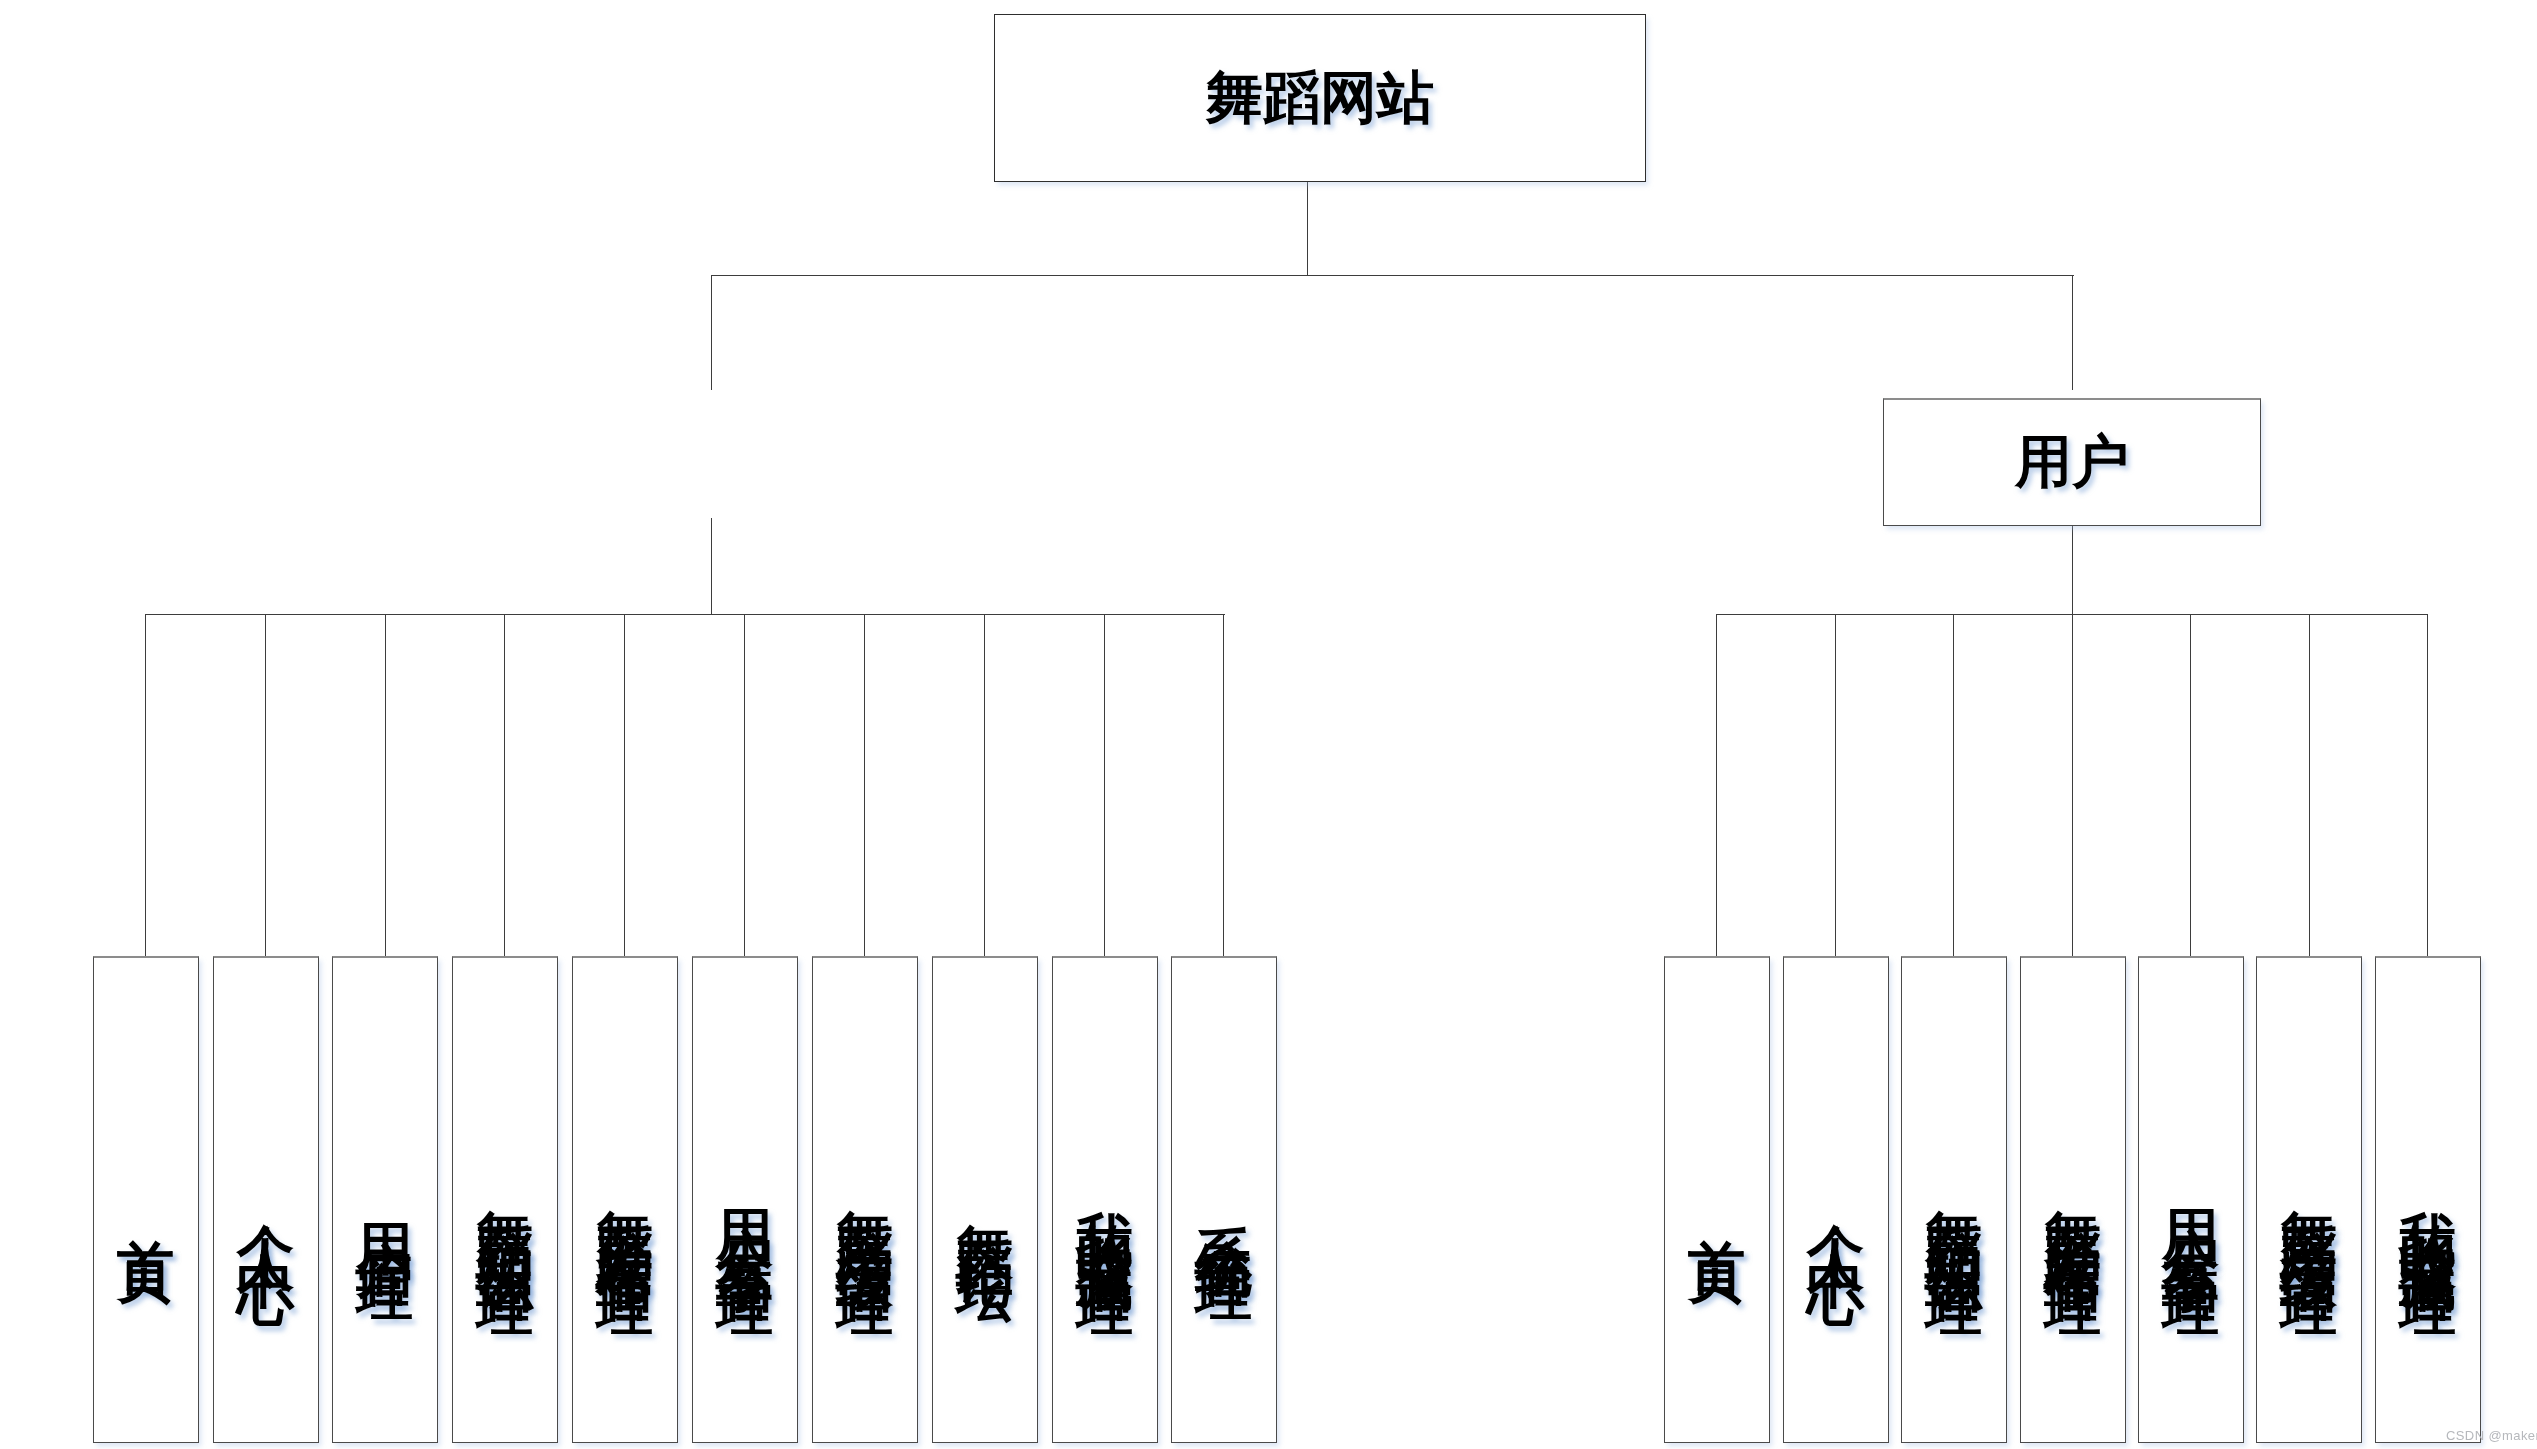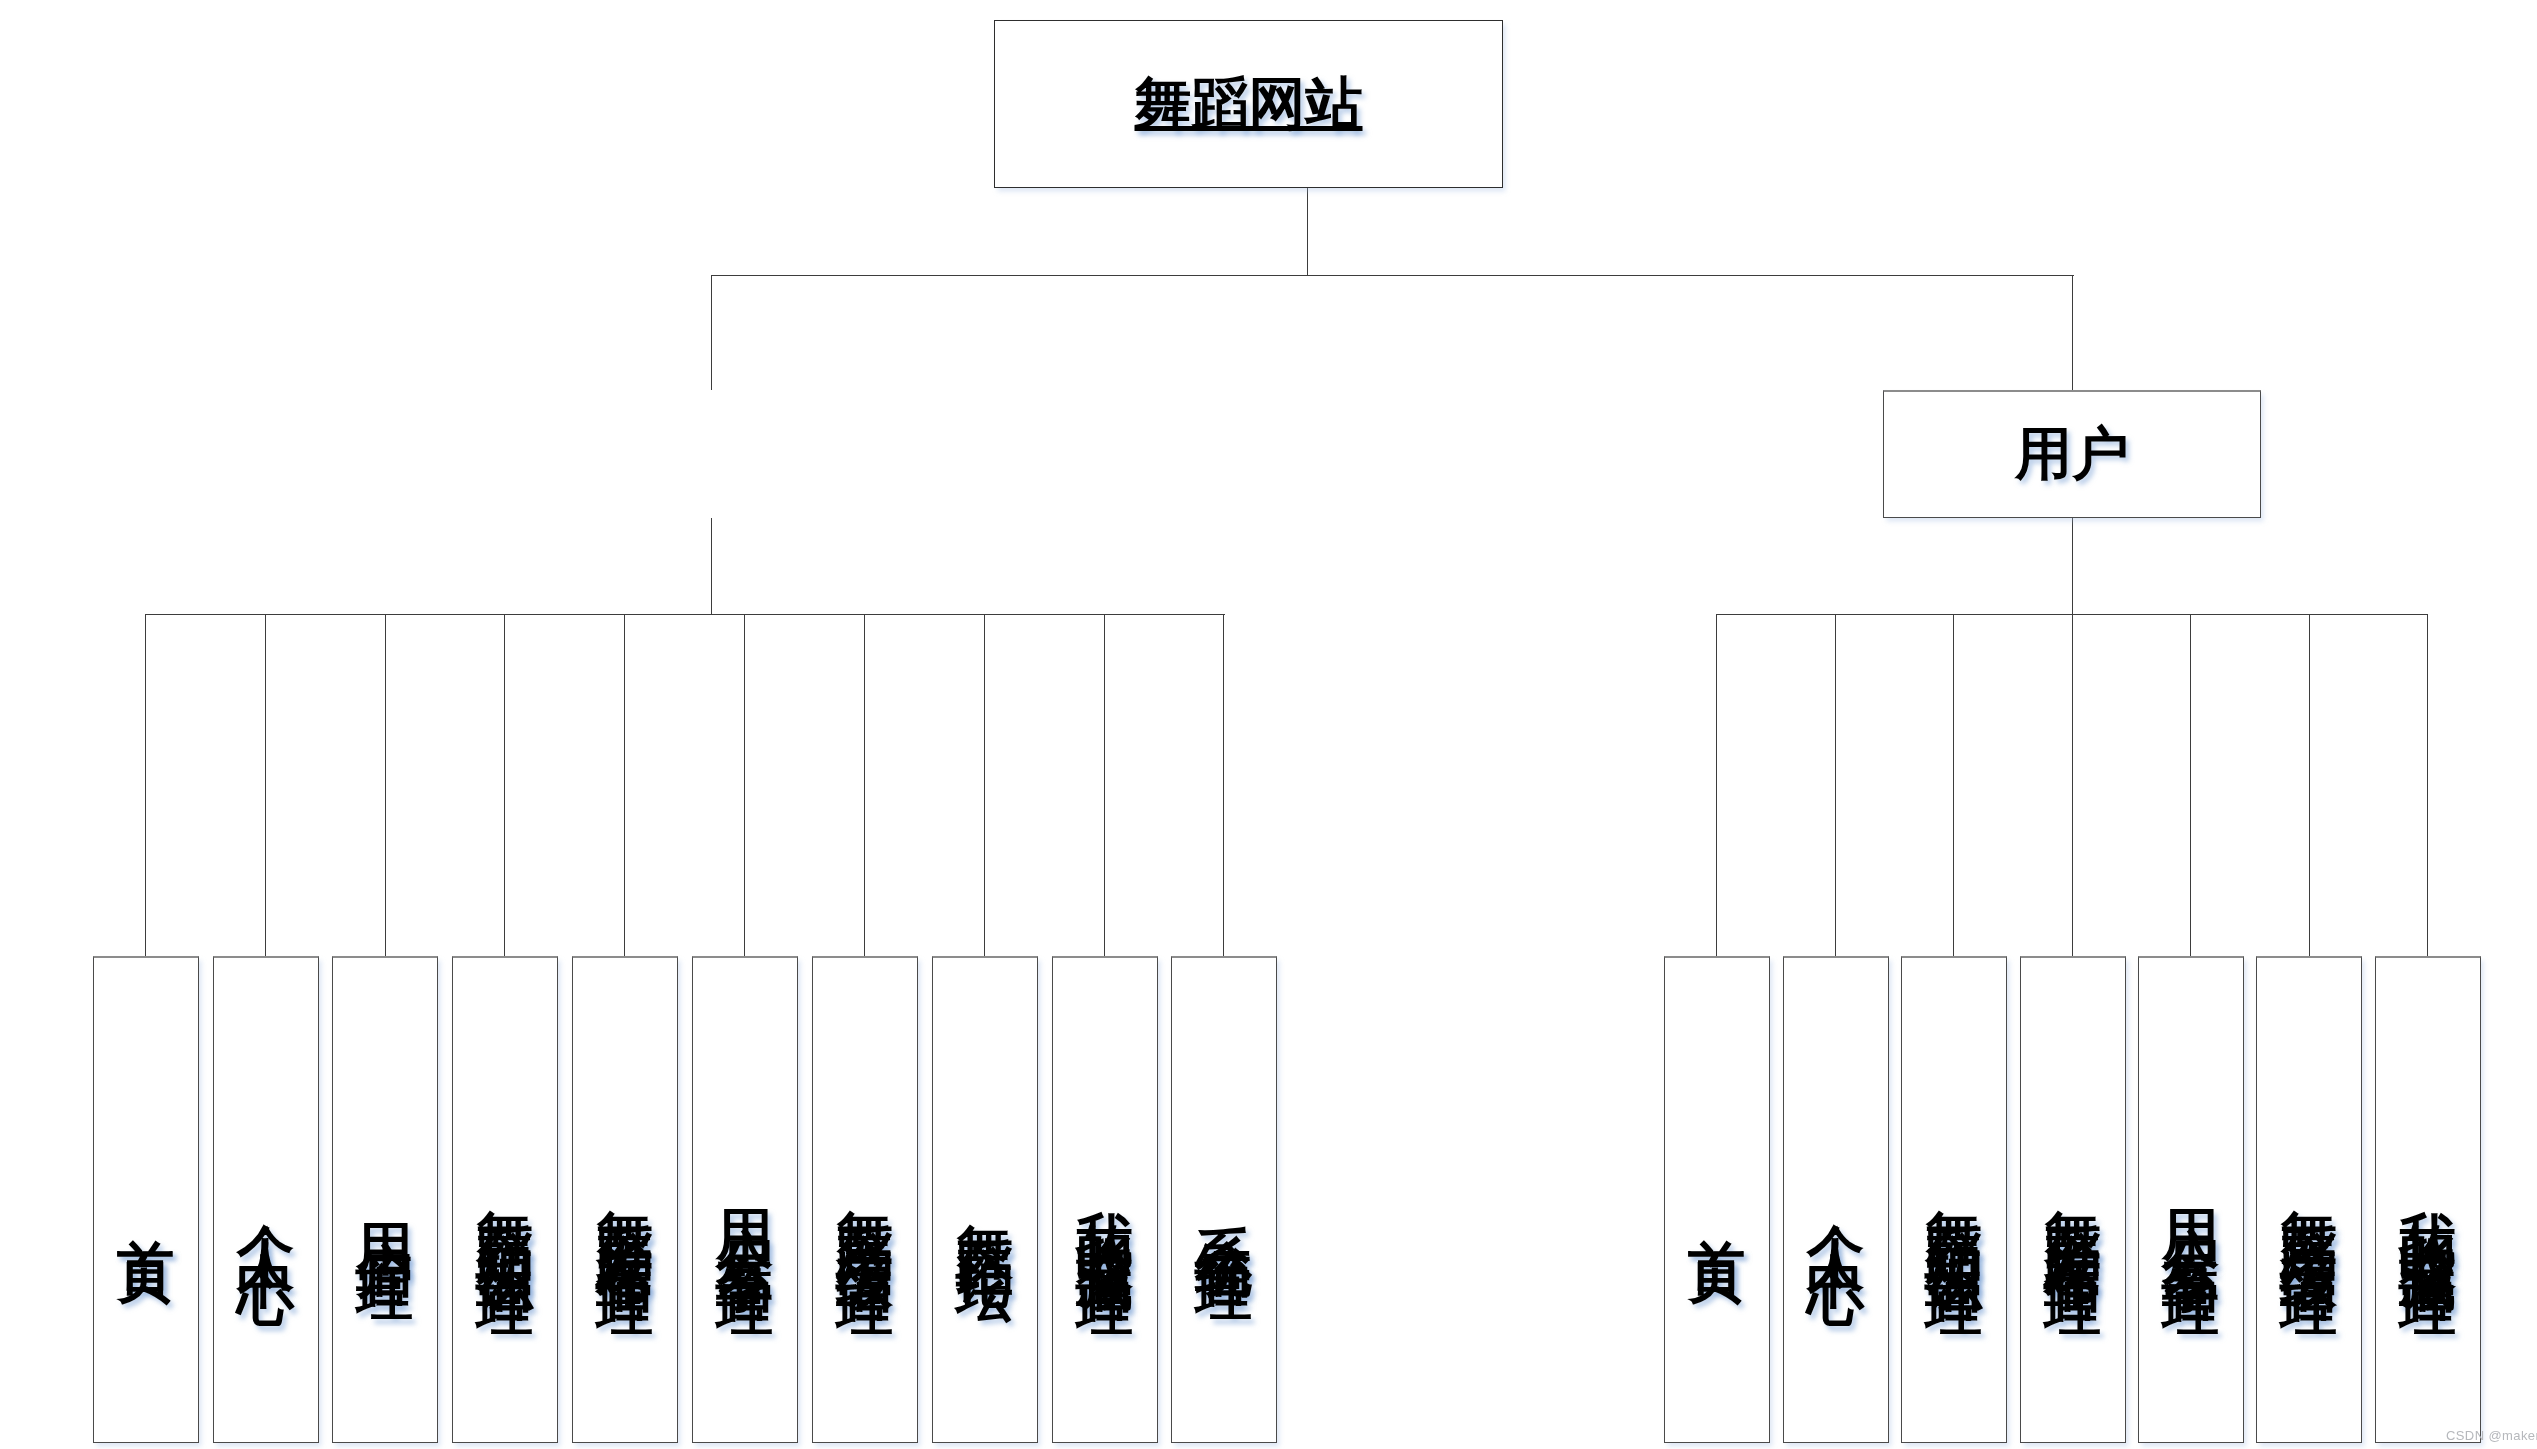--- a/index.html
+++ b/index.html
@@ -65,26 +65,26 @@
       <div class="cline" style="left: 1716px; top: 614px; width: 712px; height: 1.4px;"></div>
       <div class="cline" style="left: 1716px; top: 614px; width: 1.4px; height: 345px;"></div>
       <div class="cline" style="left: 1835px; top: 614px; width: 1.4px; height: 345px;"></div>
       <div class="cline" style="left: 1953px; top: 614px; width: 1.4px; height: 345px;"></div>
       <div class="cline" style="left: 2072px; top: 614px; width: 1.4px; height: 345px;"></div>
       <div class="cline" style="left: 2190px; top: 614px; width: 1.4px; height: 345px;"></div>
       <div class="cline" style="left: 2309px; top: 614px; width: 1.4px; height: 345px;"></div>
       <div class="cline" style="left: 2427px; top: 614px; width: 1.4px; height: 345px;"></div>
     </div>
 
-  <div class="node root-box" style="left:994px;top:20px;width:509px;height:168px;text-decoration:underline;">
+  <div class="node root-box" style="left:994px;top:14px;width:652px;height:168px;">
     <span class="hlabel">舞蹈网站</span>
   </div>
 
 
-  <div class="node" style="left:1883px;top:390px;width:378px;height:128px;">
+  <div class="node" style="left:1883px;top:398px;width:378px;height:128px;">
     <span class="hlabel">用户</span>
   </div>
 
   <div id="leaves">
       <div class="node leaf" style="left: 93px; top: 956px; width: 106px; height: 487px;">
         <span class="vlabel">首页</span>
       </div>
       <div class="node leaf" style="left: 213px; top: 956px; width: 106px; height: 487px;">
         <span class="vlabel">个人中心</span>
       </div>

